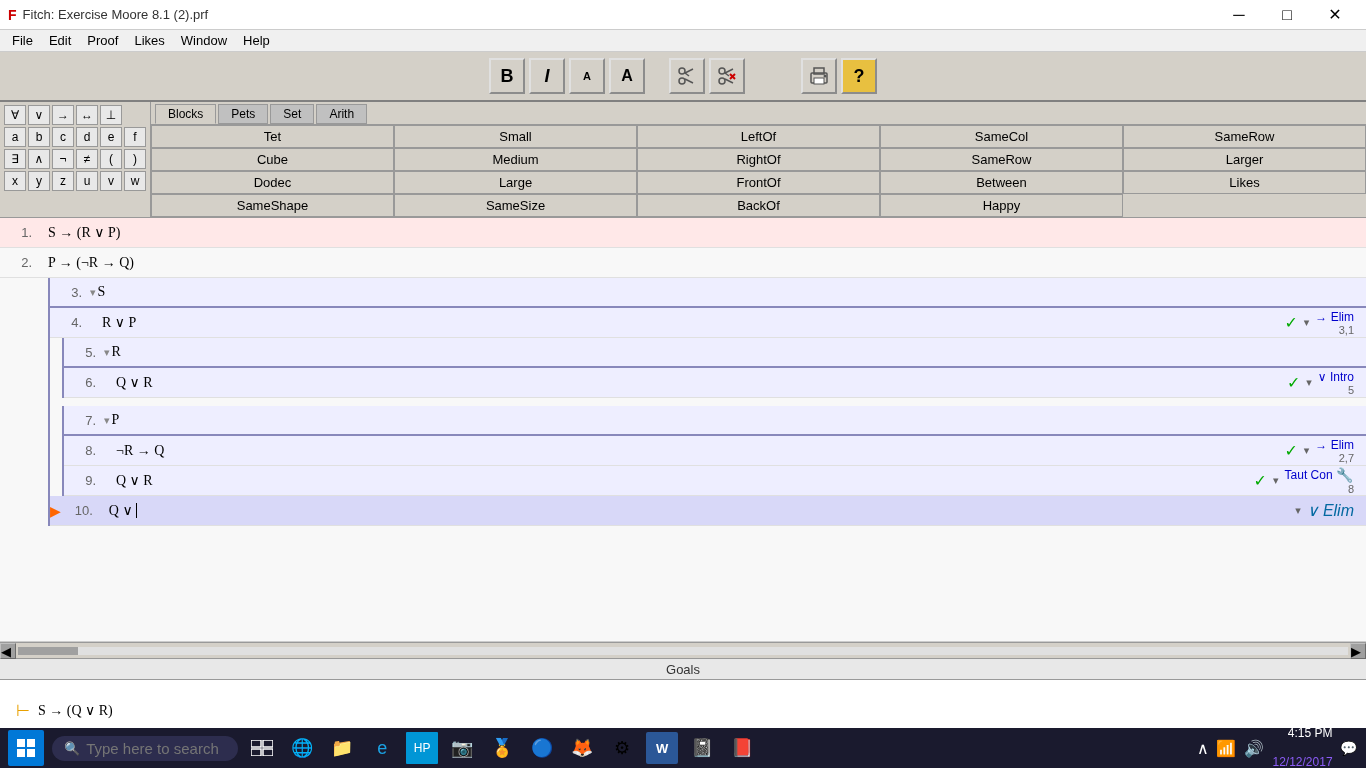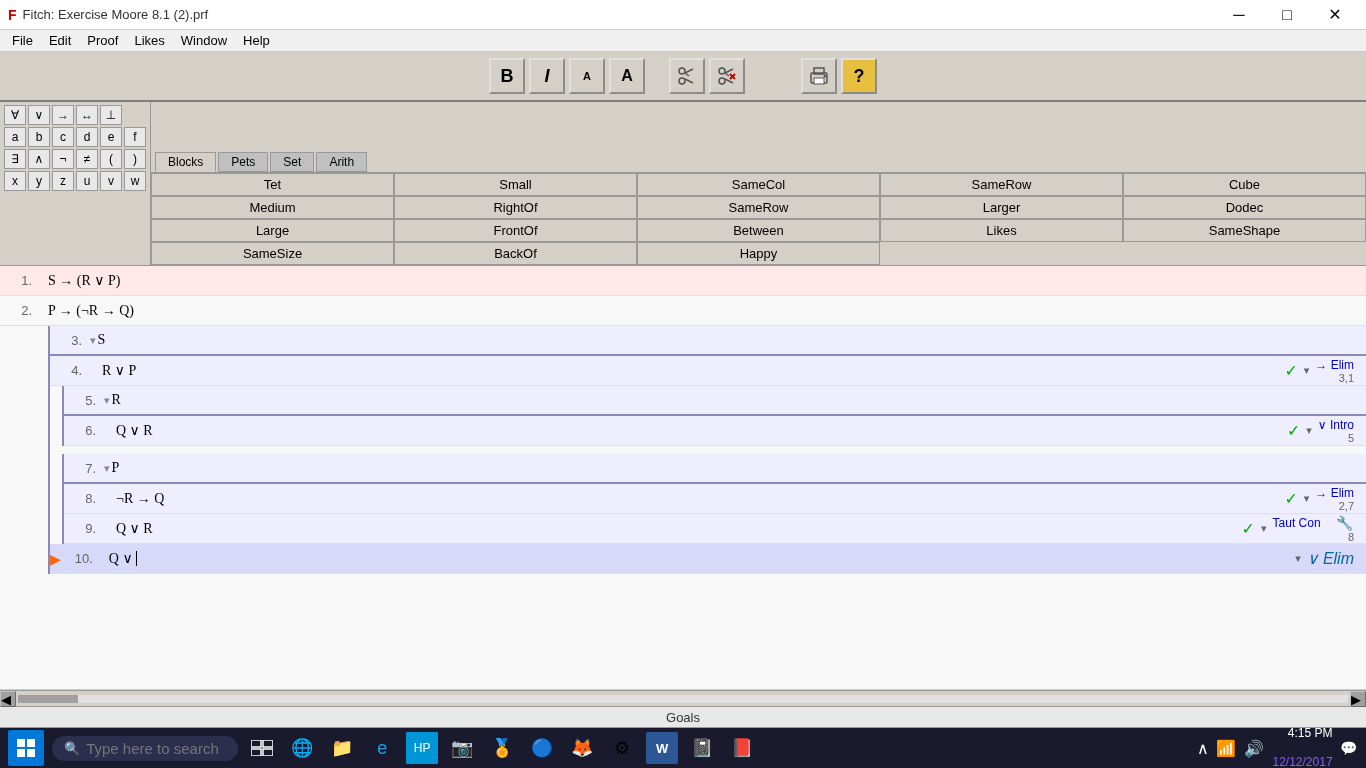--- a/index.html
+++ b/index.html
@@ -270,31 +270,32 @@
         <button class="sym-btn">x</button>
         <button class="sym-btn">y</button>
         <button class="sym-btn">z</button>
         <button class="sym-btn">u</button>
         <button class="sym-btn">v</button>
         <button class="sym-btn">w</button>
       </div>
     </div>
 
     <div style="flex:1; display:flex; flex-direction:column;">
-      <div style="display:flex; padding:2px 4px 0; gap:2px; background:#d4d0c8;margin-top:48px;">
+      <div style="display:flex; padding:2px 4px 0; gap:2px; background:#d4d0c8;">
         <button style="padding:2px 12px; background:#d4d0c8; border:1px solid #999; border-bottom:1px solid #d4d0c8; cursor:pointer; font-size:12px;">Blocks</button>
         <button style="padding:2px 12px; background:#c0c0c0; border:1px solid #999; cursor:pointer; font-size:12px;">Pets</button>
         <button style="padding:2px 12px; background:#c0c0c0; border:1px solid #999; cursor:pointer; font-size:12px;">Set</button>
         <button style="padding:2px 12px; background:#c0c0c0; border:1px solid #999; cursor:pointer; font-size:12px;">Arith</button>
       </div>
 
       <div style="display:grid; grid-template-columns:repeat(5,1fr); border-top:1px solid #999;">
 
         <div class="pred-cell">Tet</div>
         <div class="pred-cell">Small</div>
+        <div class="pred-cell">LeftOf</div>
         <div class="pred-cell">SameCol</div>
         <div class="pred-cell">SameRow</div>
 
         <div class="pred-cell">Cube</div>
         <div class="pred-cell">Medium</div>
         <div class="pred-cell">RightOf</div>
         <div class="pred-cell">SameRow</div>
         <div class="pred-cell">Larger</div>
 
         <div class="pred-cell">Dodec</div>
@@ -408,21 +409,21 @@
 
       <div class="proof-line-container" style="display:flex; align-items:center; min-height:30px; border-bottom:1px solid #e0e0e0; background:#eeeeff;">
         <div class="line-left" style="display:flex; align-items:center; flex:1; padding:2px 0;">
           <span class="line-num" style="width:40px; text-align:right; padding-right:8px; color:#666; font-size:13px;">9.</span>
           <span style="padding-left:12px;" class="formula">Q ∨ R</span>
         </div>
         <div style="display:flex; align-items:center; gap:6px; padding-right:12px; min-width:190px; justify-content:flex-end;">
           <span style="color:#00aa00; font-size:16px;">✓</span>
           <span style="color:#666; font-size:11px;">▾</span>
           <div style="display:flex; flex-direction:column; align-items:flex-end;">
-            <div style="display:flex; align-items:center; gap:16px;">
+            <div style="display:flex; align-items:center; gap:4px;">
               <span style="color:#0000cc; font-size:12px;">Taut Con</span>
               <span style="font-size:14px;">🔧</span>
             </div>
             <span style="color:#666; font-size:11px;">8</span>
           </div>
         </div>
       </div>
     </div>
 
     <div class="proof-line-container" style="display:flex; align-items:center; min-height:30px; border-bottom:1px solid #e0e0e0; background:#d8d8f8;">

